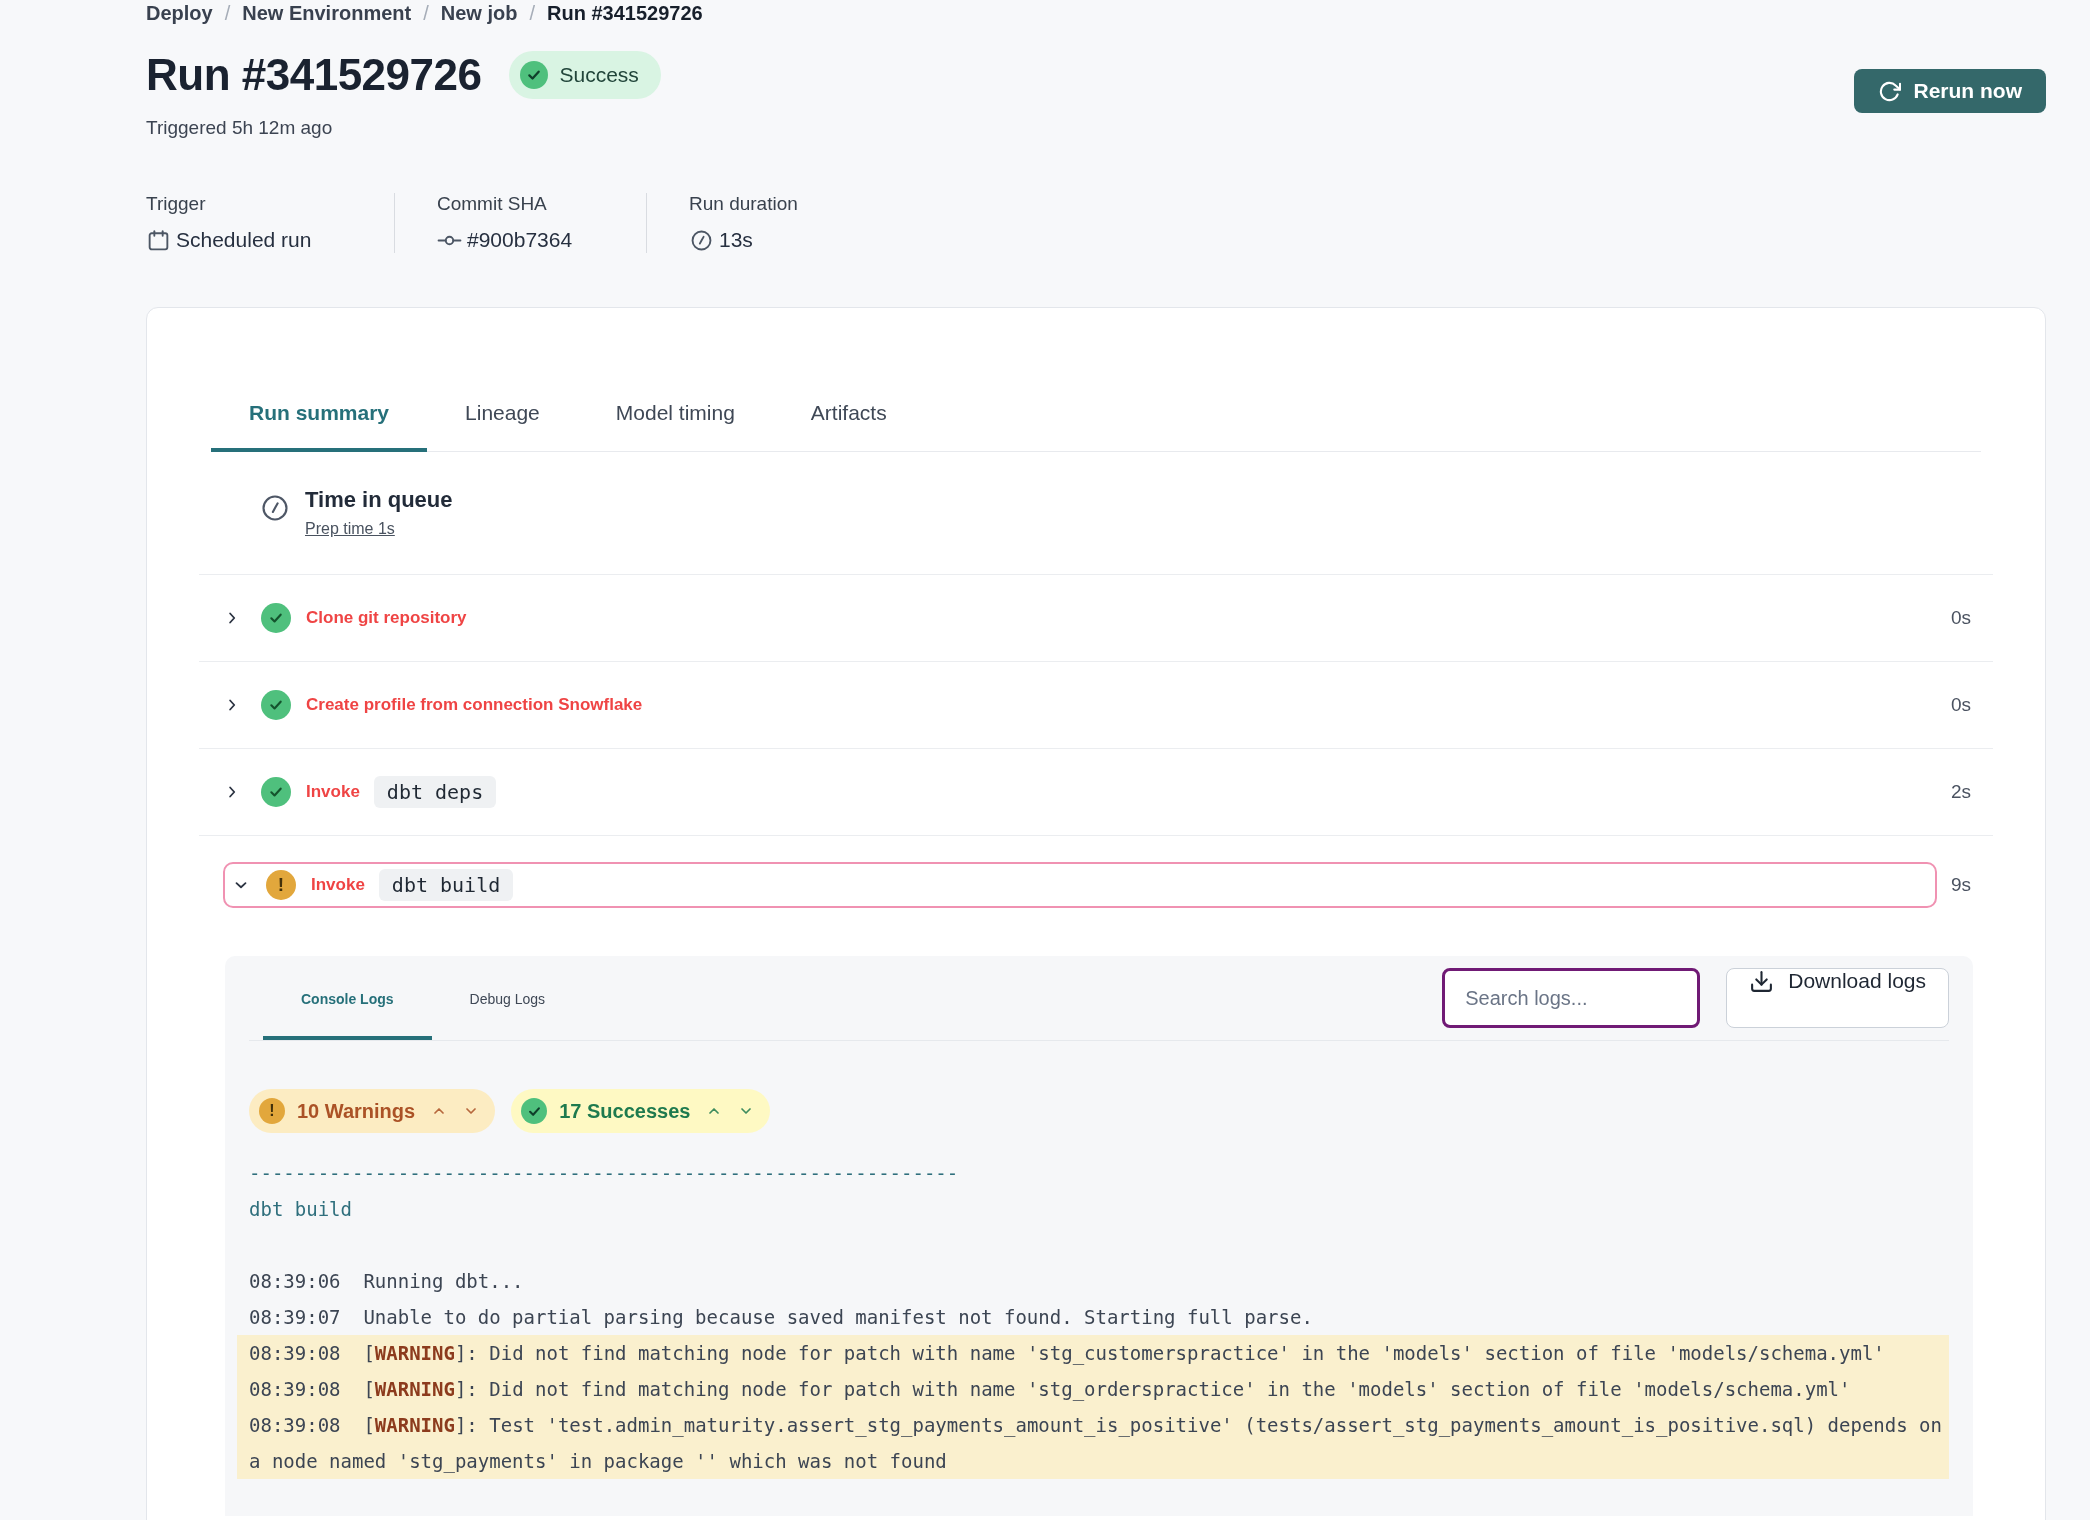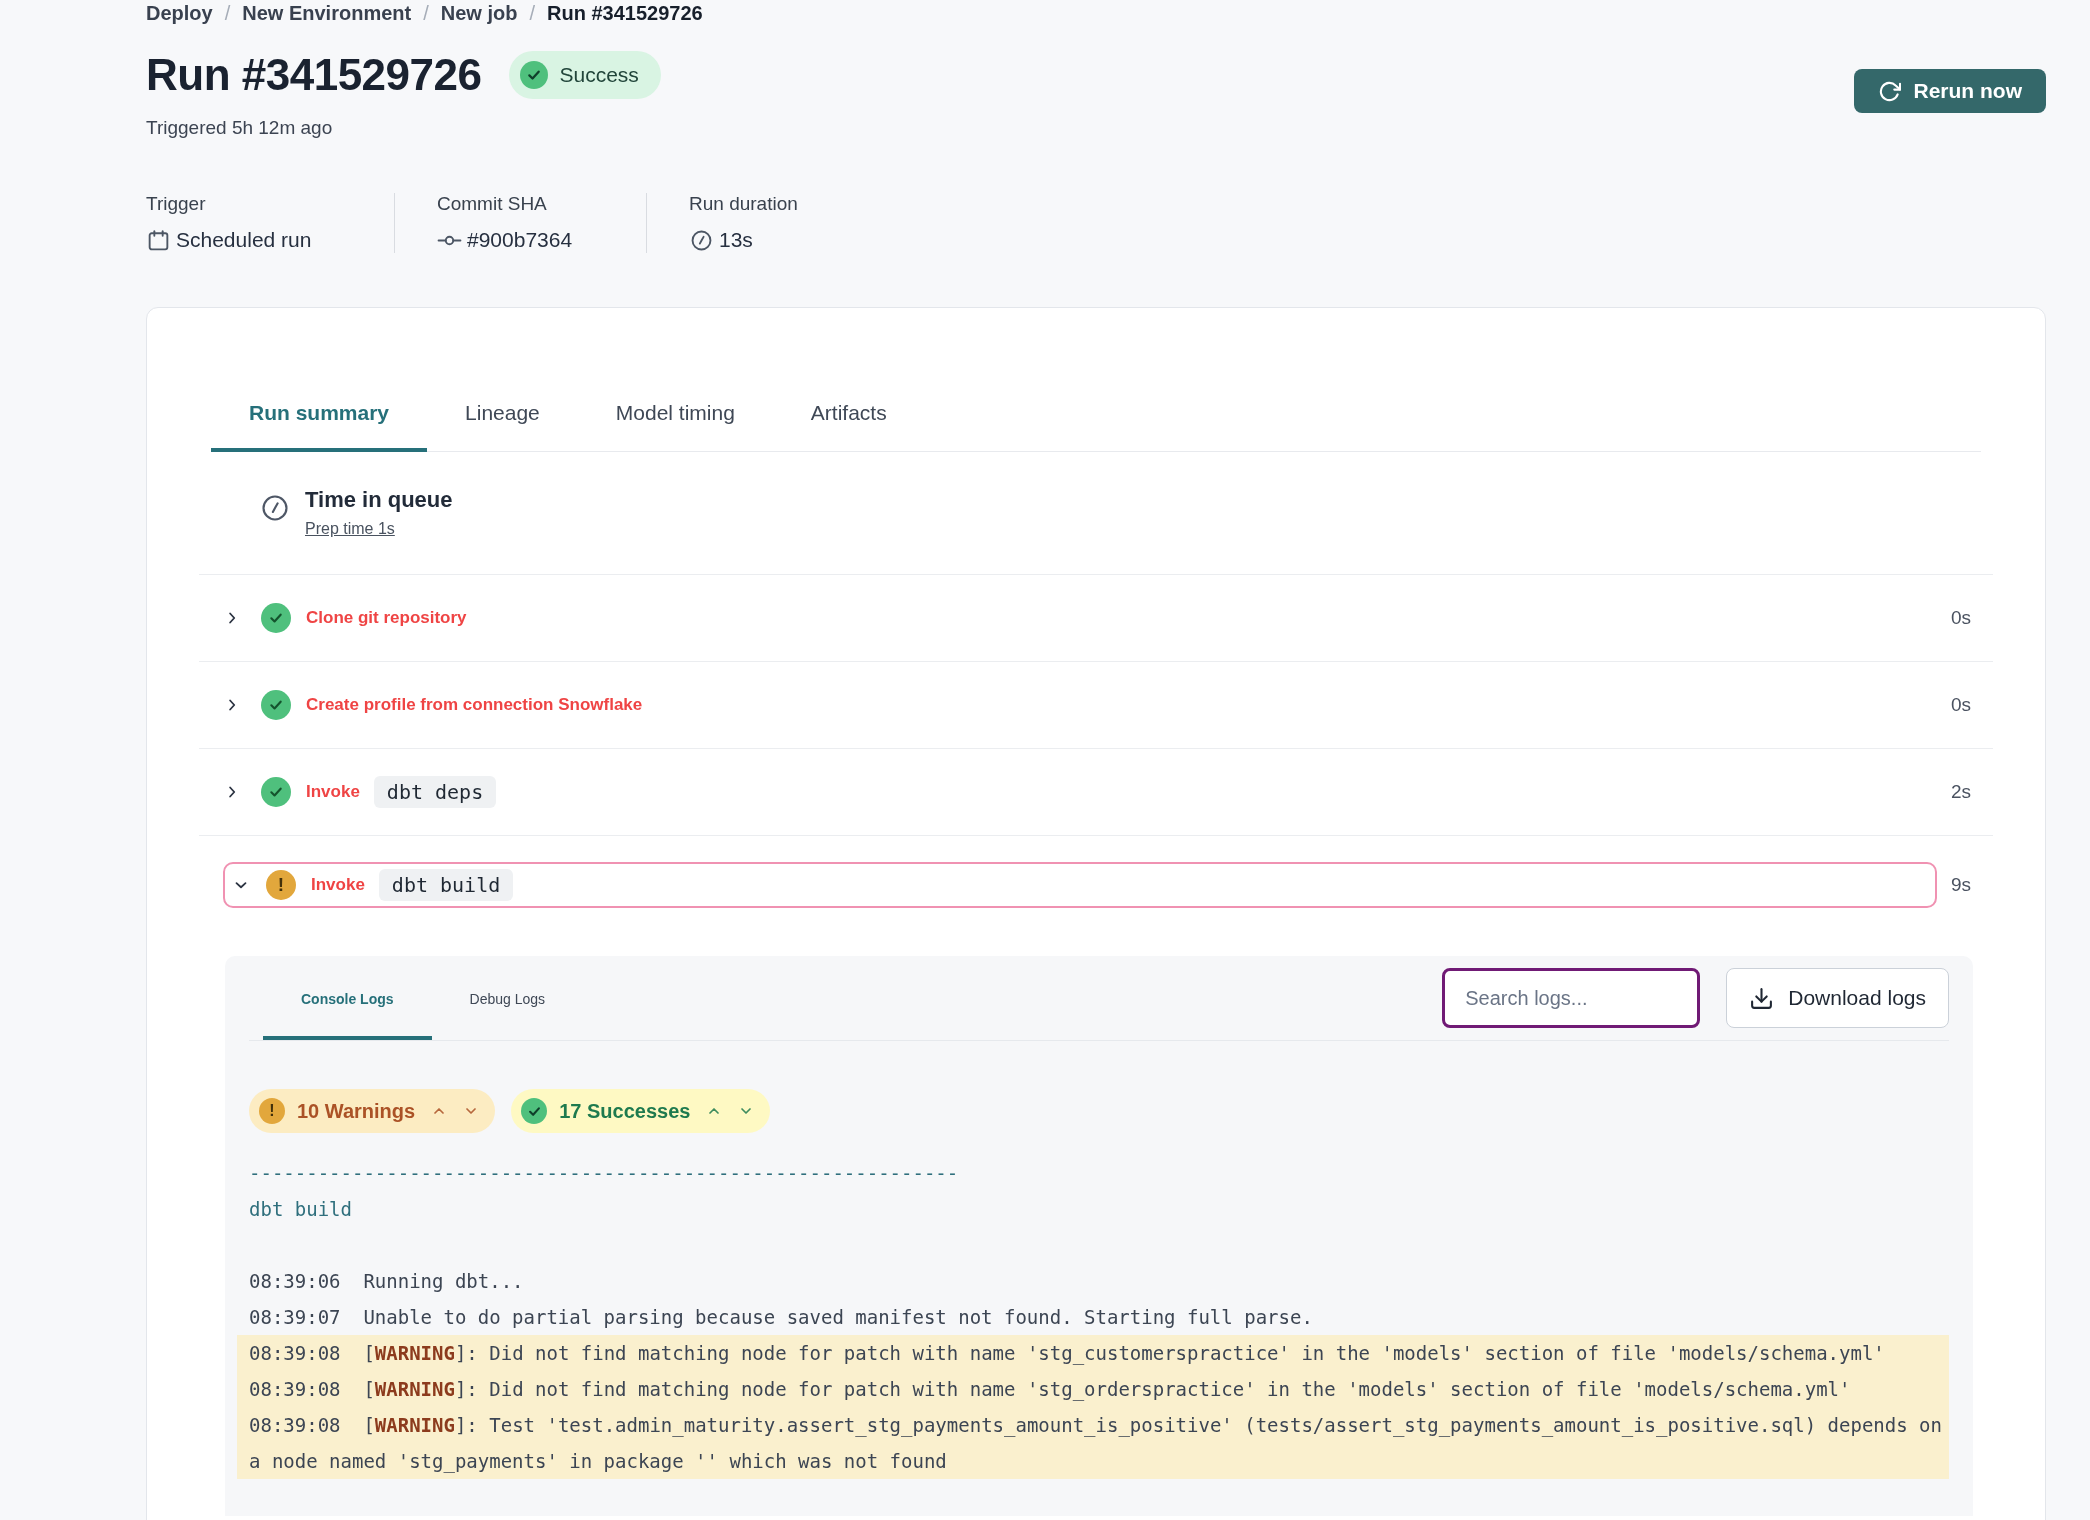--- a/index.html
+++ b/index.html
@@ -61,21 +61,21 @@
   
   .log-panel { margin:48px 72px 0 78px; height:560px; background:#f6f7f9; border-radius:10px 10px 0 0; padding:0 24px; }
   .log-head { display:flex; align-items:flex-start; border-bottom:1px solid #e6e9ed; }
   .log-tab { font-size:14px; line-height:26px; color:#3f4856; padding:30px 38px 24px; margin-left:14px; margin-right:0; border-bottom:4px solid transparent; cursor:pointer; }
   .log-tab + .log-tab { margin-left:0; }
   .log-tab.active { color:#26707a; font-weight:700; border-bottom-color:#26707a; }
   .log-actions { margin-left:auto; display:flex; gap:26px; margin-top:12px; margin-bottom:12px; }
   .search-input { width:258px; height:60px; border:3px solid #701a75; border-radius:8px; background:#ffffff; padding:0 20px;
     font-size:20px; color:#30394a; font-family:inherit; }
   .search-input::placeholder { color:#6a7486; }
-  .download-btn { height:60px; padding:0 22px; background:#ffffff; border:1px solid #cbd1d9; border-radius:8px; display:flex; align-items:center; gap:14px;
+  .download-btn { height:60px; padding:0 22px; background:#ffffff; border:1px solid #cbd1d9; border-radius:8px; display:flex; gap:14px;
     font-size:21px; color:#1f2733; font-family:inherit; cursor:pointer; }
 
   .badges-row { display:flex; gap:16px; margin-top:48px; }
   .badge { height:44px; border-radius:22px; display:flex; align-items:center; gap:12px; padding:0 16px 0 10px; font-size:20px; font-weight:700; cursor:pointer; }
   .badge-warn { background:#fcecc2; color:#ab5226; }
   .badge-success { background:#fef9c3; color:#1e7a4e; }
   .badge .bchev { display:flex; margin-left:4px; opacity:0.85; }
 
   .log-lines { margin-top:22px; font-family:"DejaVu Sans Mono", monospace; font-size:19px; line-height:36px; color:#3c4553; }
   .log-line { white-space:pre-wrap; }

